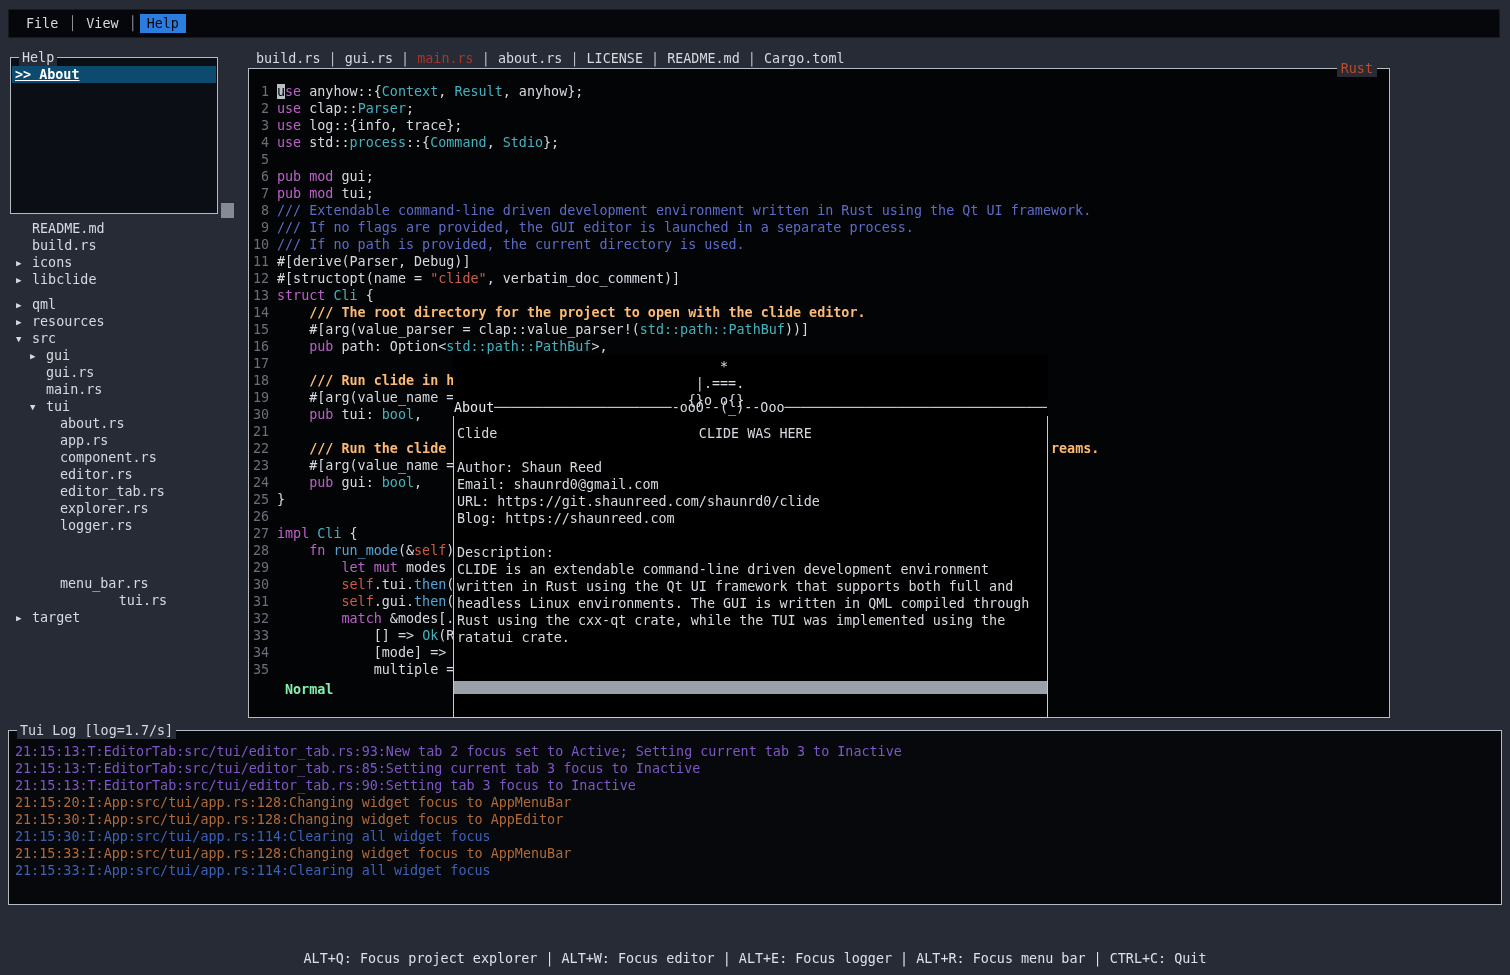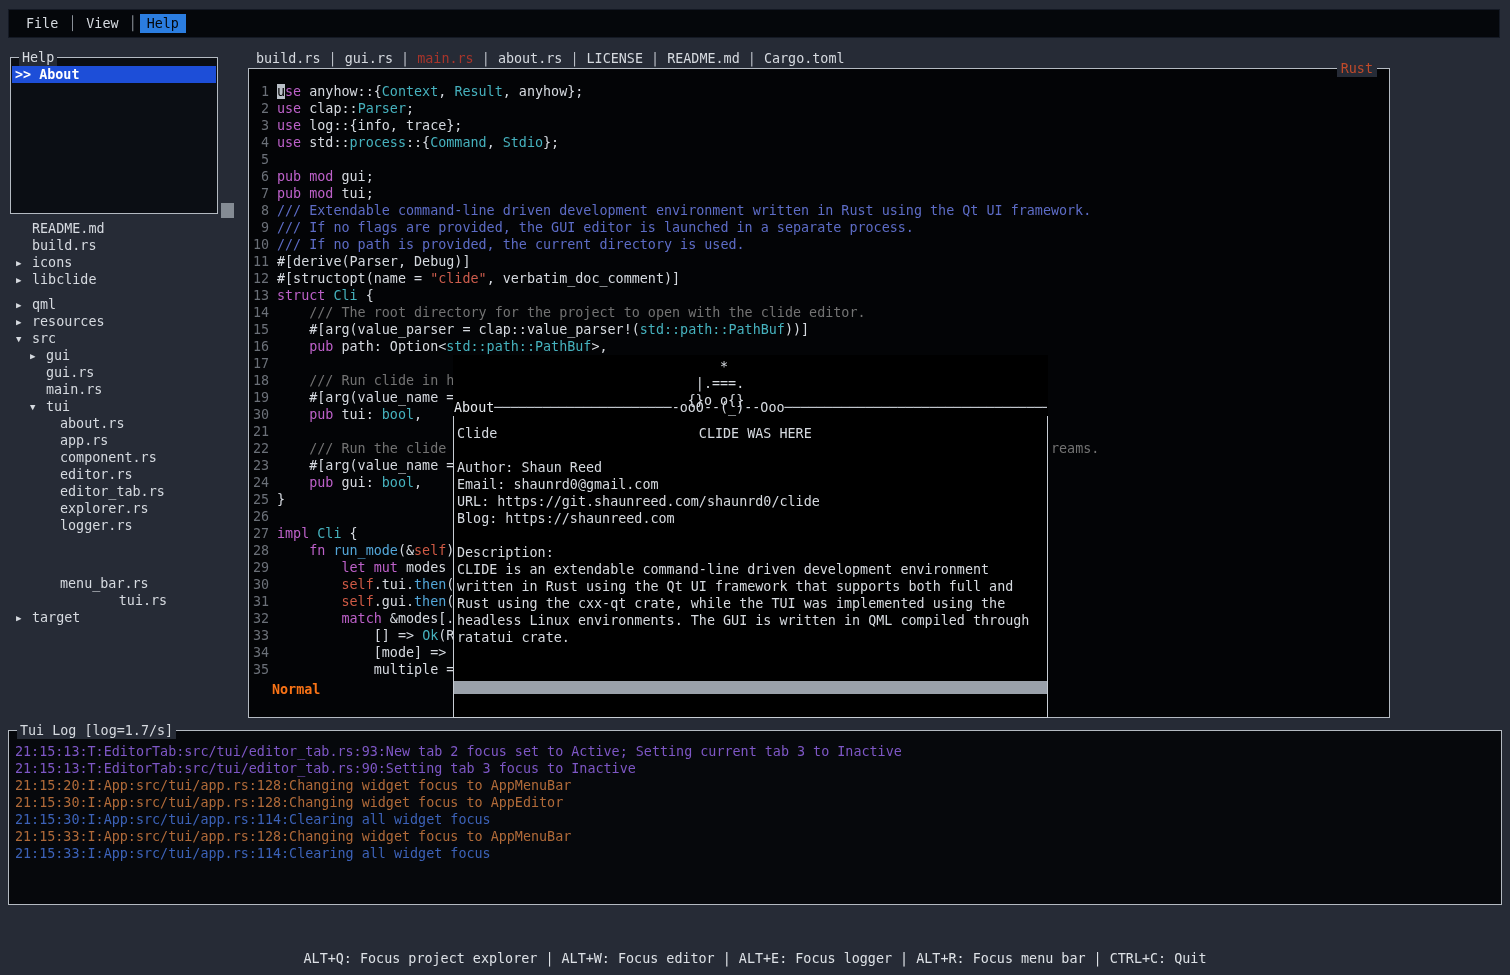--- a/index.html
+++ b/index.html
@@ -27,21 +27,21 @@
     position:absolute; left:10px; top:57px; width:208px; height:157px;
     border:1px solid #b4bac2; background:#0b0e14;
     padding-top:8px;
   }
   .box-label {
     position:absolute; left:8px; top:-9px; background:#262b36;
     padding:0 3px; color:#d6dae0; line-height:17px; height:17px;
   }
   .help-item {
     margin:0 1px; height:17px; line-height:17px;
-    background:#1d4ed8; color:#ffffff; font-weight:bold; padding-left:3px;
+    background:#0c4a6e; color:#ffffff; font-weight:bold; padding-left:3px;text-decoration:underline;
   }
   .help-scroll {
     position:absolute; left:221px; top:203px; width:13px; height:15px;
     background:#848b94;
   }
 
   
   .explorer { position:absolute; left:10px; top:220px; width:230px; }
   .x-item { height:17px; line-height:17px; white-space:pre; color:#d6dae0; cursor:default; }
   .x-arrow { display:inline-block; width:16px; font-size:9px; vertical-align:1px; }
@@ -64,27 +64,27 @@
   }
   .code { position:absolute; left:0; top:14px; right:1px; }
   .c-line { display:flex; height:17px; line-height:17px; }
   .c-ln { flex:none; width:20px; text-align:right; color:#6b7078; }
   .c-txt { white-space:pre; padding-left:8px; }
   .tk-p  { color:#d6dae0; }
   .tk-k  { color:#bd61c9; }
   .tk-t  { color:#46b2be; }
   .tk-s  { color:#cd5d4d; }
   .tk-cb { color:#5d6cc6; }
-  .tk-cg { color:#737373; }
+  .tk-cg { color:#fdba74;font-weight:bold; }
   .tk-f  { color:#53a6d8; }
   .tk-sf { color:#cf5a45; }
   .tk-cur{ background:#b9bfc7; color:#000; }
   .mode {
-    position:absolute; left:23px; top:612px; height:17px; line-height:17px;
-    font-weight:bold; color:#f97316;
+    position:absolute; left:36px; top:612px; height:17px; line-height:17px;
+    font-weight:bold; color:#86efac;
   }
 
   
   .dialog { position:absolute; left:453px; top:355px; width:595px; height:363px; background:#000; z-index:5; }
   .dialog-art { position:absolute; left:1px; top:3px; right:1px; }
   .d-line { height:17px; line-height:17px; white-space:pre; color:#d6dae0; }
   .dialog-frame {
     position:absolute; left:0; top:61px; right:0; bottom:0;
     border:1px solid #c8cdd4; border-top:none;
   }
@@ -322,33 +322,34 @@
       <div class="d-line">Clide                         CLIDE WAS HERE</div>
       <div class="d-line"> </div>
       <div class="d-line">Author: Shaun Reed</div>
       <div class="d-line">Email: shaunrd0@gmail.com</div>
       <div class="d-line">URL: https://git.shaunreed.com/shaunrd0/clide</div>
       <div class="d-line">Blog: https://shaunreed.com</div>
       <div class="d-line"> </div>
       <div class="d-line">Description:</div>
       <div class="d-line">CLIDE is an extendable command-line driven development environment</div>
       <div class="d-line">written in Rust using the Qt UI framework that supports both full and</div>
+      <div class="d-line">headless Linux environments. The GUI is written in QML compiled through</div>
       <div class="d-line">Rust using the cxx-qt crate, while the TUI was implemented using the</div>
-      <div class="d-line">headless Linux environments. The GUI is written in QML compiled through</div>
       <div class="d-line">ratatui crate.</div>
       <div class="d-line"> </div>
       <div class="d-line"> </div>
     </div>
   <div class="dialog-scrollbar"></div>
 </div>
 
 <div class="log-box">
   <span class="box-label">Tui Log [log=1.7/s]</span>
   <div id="log-entries">
       <div class="log-line lv-trace">21:15:13:T:EditorTab:src/tui/editor_tab.rs:93:New tab 2 focus set to Active; Setting current tab 3 to Inactive</div>
+      <div class="log-line lv-trace">21:15:13:T:EditorTab:src/tui/editor_tab.rs:85:Setting current tab 3 focus to Inactive</div>
       <div class="log-line lv-trace">21:15:13:T:EditorTab:src/tui/editor_tab.rs:90:Setting tab 3 focus to Inactive</div>
       <div class="log-line lv-info-focus">21:15:20:I:App:src/tui/app.rs:128:Changing widget focus to AppMenuBar</div>
       <div class="log-line lv-info-focus">21:15:30:I:App:src/tui/app.rs:128:Changing widget focus to AppEditor</div>
       <div class="log-line lv-info">21:15:30:I:App:src/tui/app.rs:114:Clearing all widget focus</div>
       <div class="log-line lv-info-focus">21:15:33:I:App:src/tui/app.rs:128:Changing widget focus to AppMenuBar</div>
       <div class="log-line lv-info">21:15:33:I:App:src/tui/app.rs:114:Clearing all widget focus</div>
     </div>
 </div>
 
 <div class="footer">

